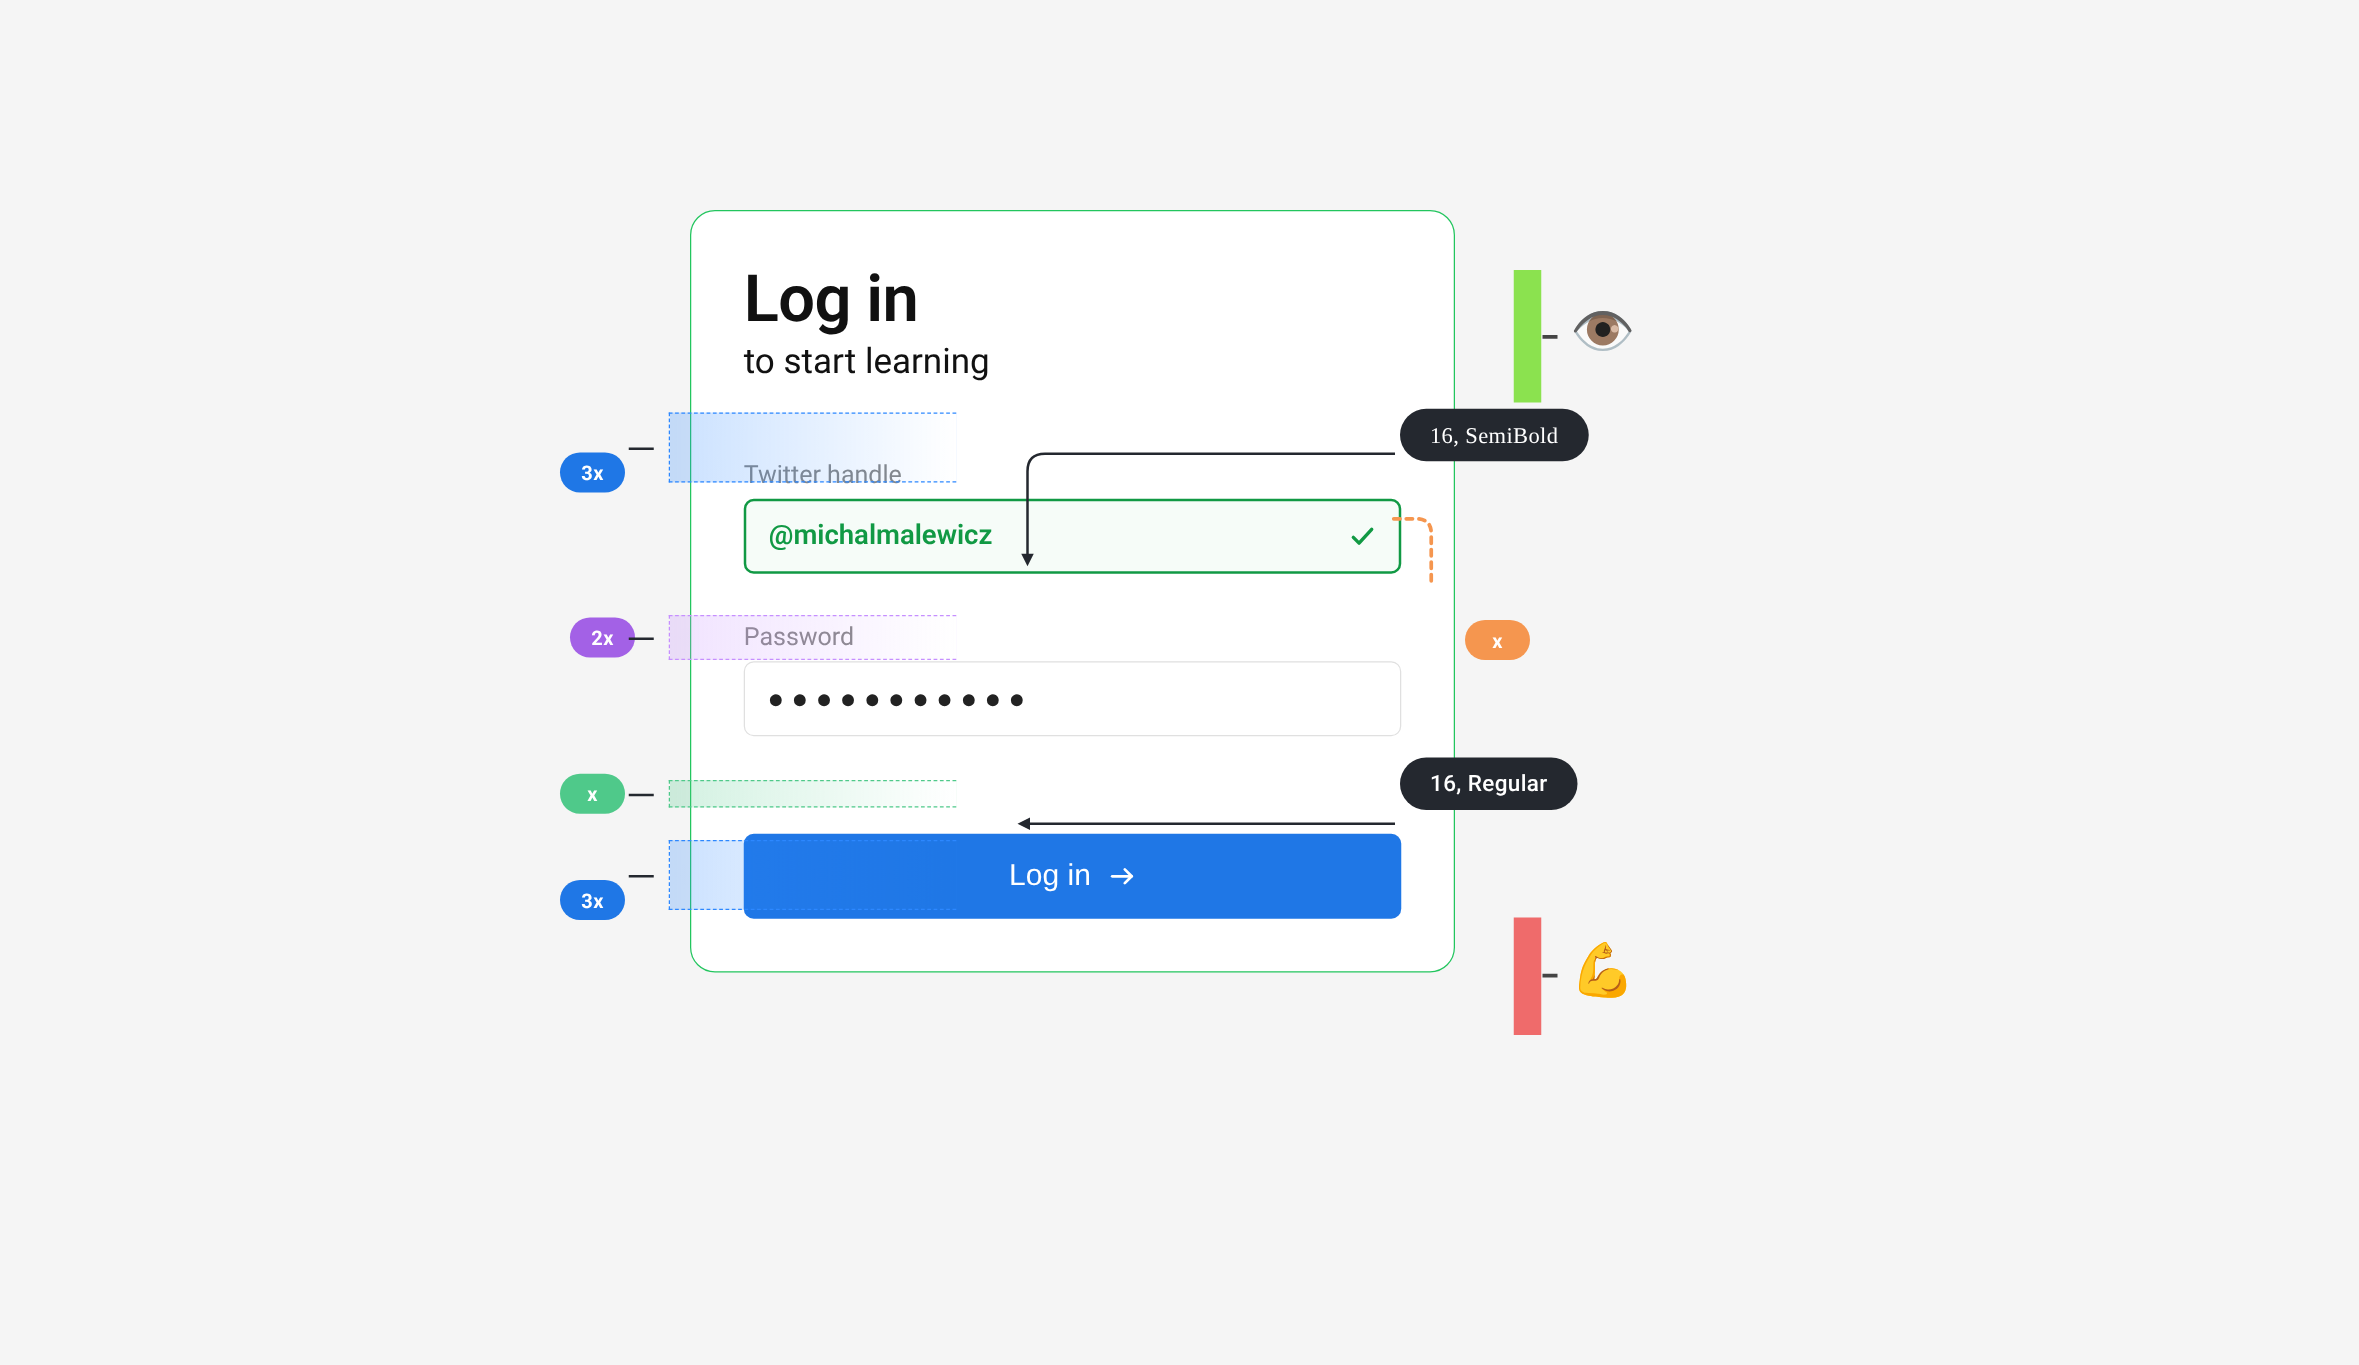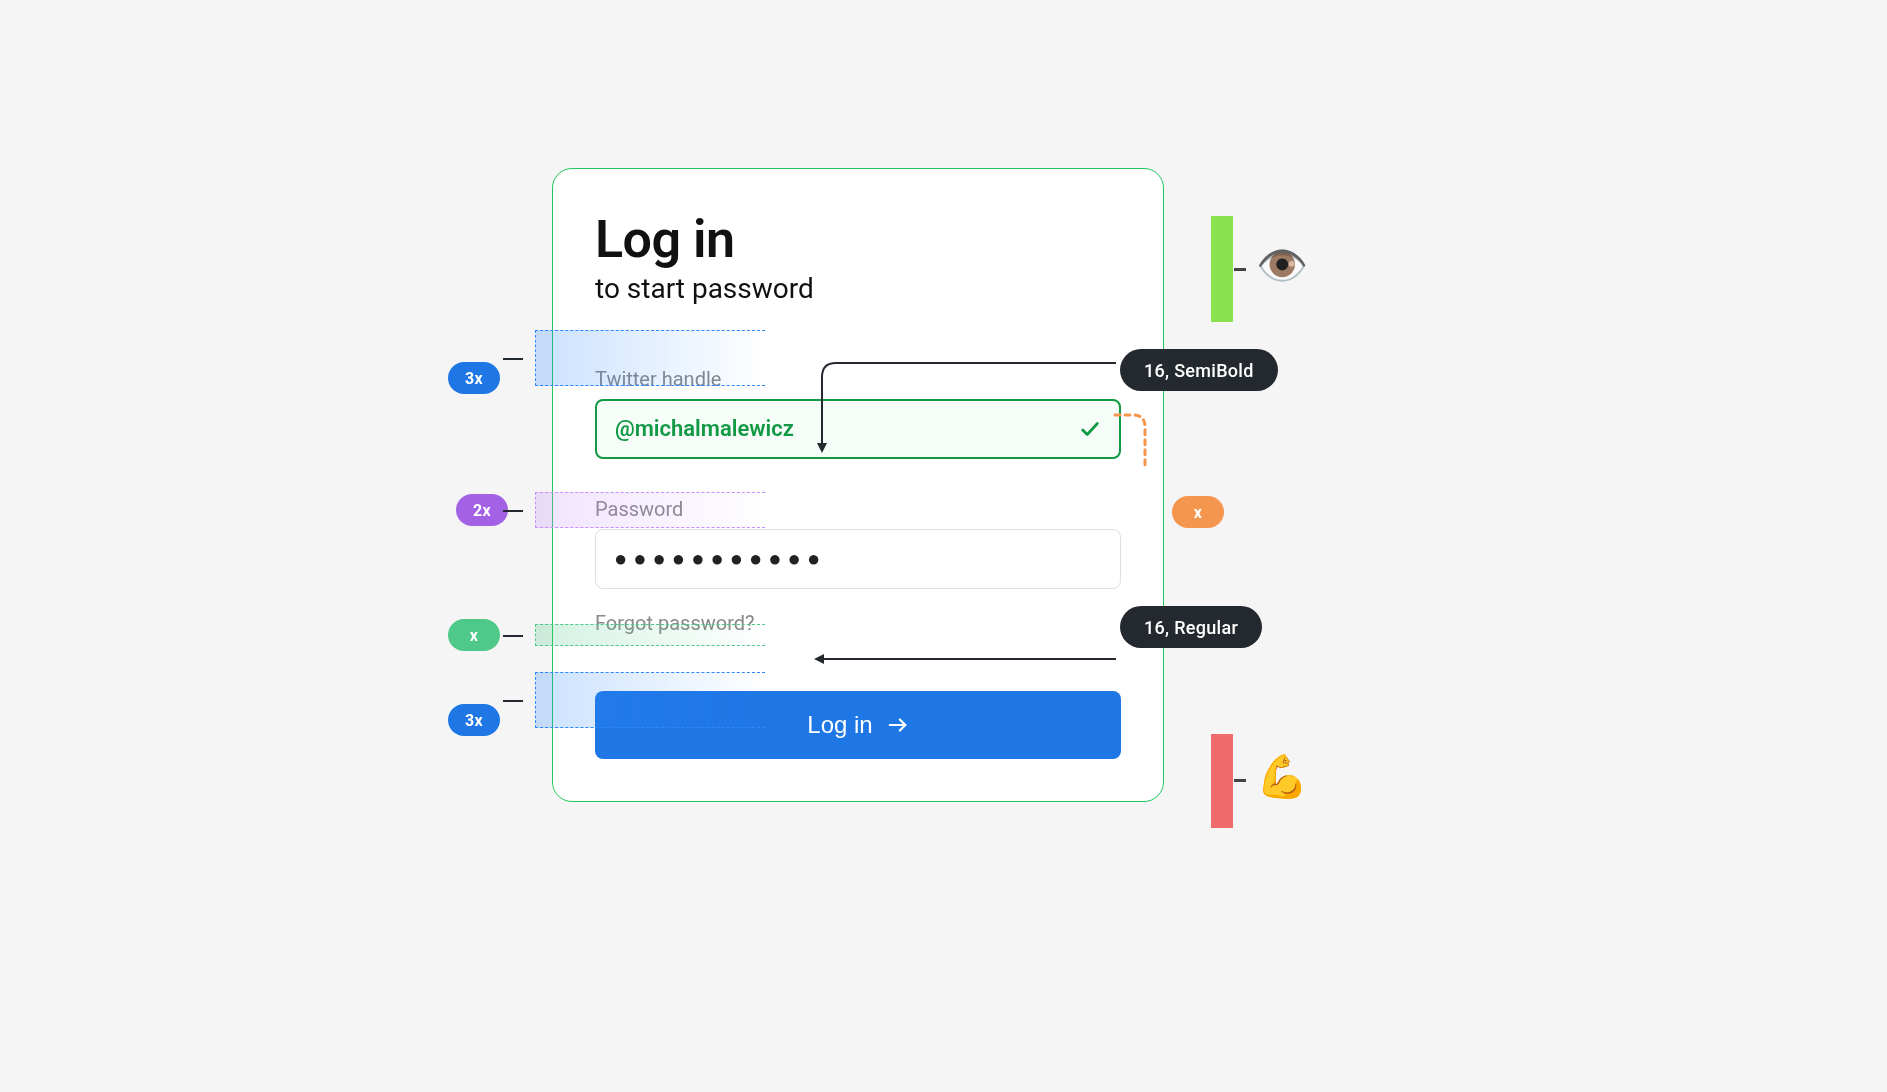--- a/index.html
+++ b/index.html
@@ -200,21 +200,21 @@
     width: 12px;
     height: 3px;
     background: #444;
   }
 </style>
 </head>
 <body>
 
 <div class="card">
   <div class="title">Log in</div>
-  <div class="subtitle">to start password</div>
+  <div class="subtitle">to start learning</div>
 
   <div class="gap-3x-a"></div>
 
   <div class="field-label">Twitter handle</div>
   <div class="input-valid">
     <span class="val">@michalmalewicz</span>
     <svg class="checkmark" viewBox="0 0 24 24">
       <polyline points="4 13 9 18 20 6"></polyline>
     </svg>
     <svg class="dashed-corner" viewBox="0 0 34 54">
@@ -224,21 +224,20 @@
 
   <div class="gap-2x"></div>
 
   <div class="field-label">Password</div>
   <div class="input-plain">
     <span>●●●●●●●●●●●</span>
   </div>
 
   <div class="gap-x"></div>
 
-  <div class="forgot">Forgot password?</div>
 
   <div class="gap-3x-b"></div>
 
   <button class="login-btn">
     <span>Log in</span>
     <svg class="arrow" viewBox="0 0 24 24">
       <line x1="3" y1="12" x2="20" y2="12"></line>
       <polyline points="14 6 20 12 14 18"></polyline>
     </svg>
   </button>
@@ -253,21 +252,21 @@
 <div class="connector short" style="left:503px; top:510px;"></div>
 
 <div class="overlay-block ov-green" style="left:535px; top:624px; width:230px; height:22px;"></div>
 <div class="pill pill-green" style="left:448px; top:619px;">x</div>
 <div class="connector short" style="left:503px; top:635px;"></div>
 
 <div class="overlay-block ov-blue" style="left:535px; top:672px; width:230px; height:56px;"></div>
 <div class="pill pill-blue" style="left:448px; top:684px;">3x</div>
 <div class="connector short" style="left:503px; top:700px;"></div>
 
-<div class="pill pill-dark" style="left:1120px; top:349px;">16,  SemiBold</div>
+<div class="pill pill-dark" style="left:1120px; top:327px;font-family:Liberation Serif, serif;">16,  SemiBold</div>
 <svg class="callout" style="left:816px; top:345px; width:320px; height:115px;">
   <path d="M 300 18 L 20 18 Q 6 18 6 32 L 6 100" fill="none" stroke="#24282f" stroke-width="2"></path>
   <polygon points="6,108 1,98 11,98" fill="#24282f"></polygon>
 </svg>
 
 <div class="pill pill-dark" style="left:1120px; top:606px;">16, Regular</div>
 <svg class="callout" style="left:810px; top:650px; width:320px; height:20px;">
   <line x1="306" y1="9" x2="12" y2="9" stroke="#24282f" stroke-width="2"></line>
   <polygon points="4,9 14,4 14,14" fill="#24282f"></polygon>
 </svg>

